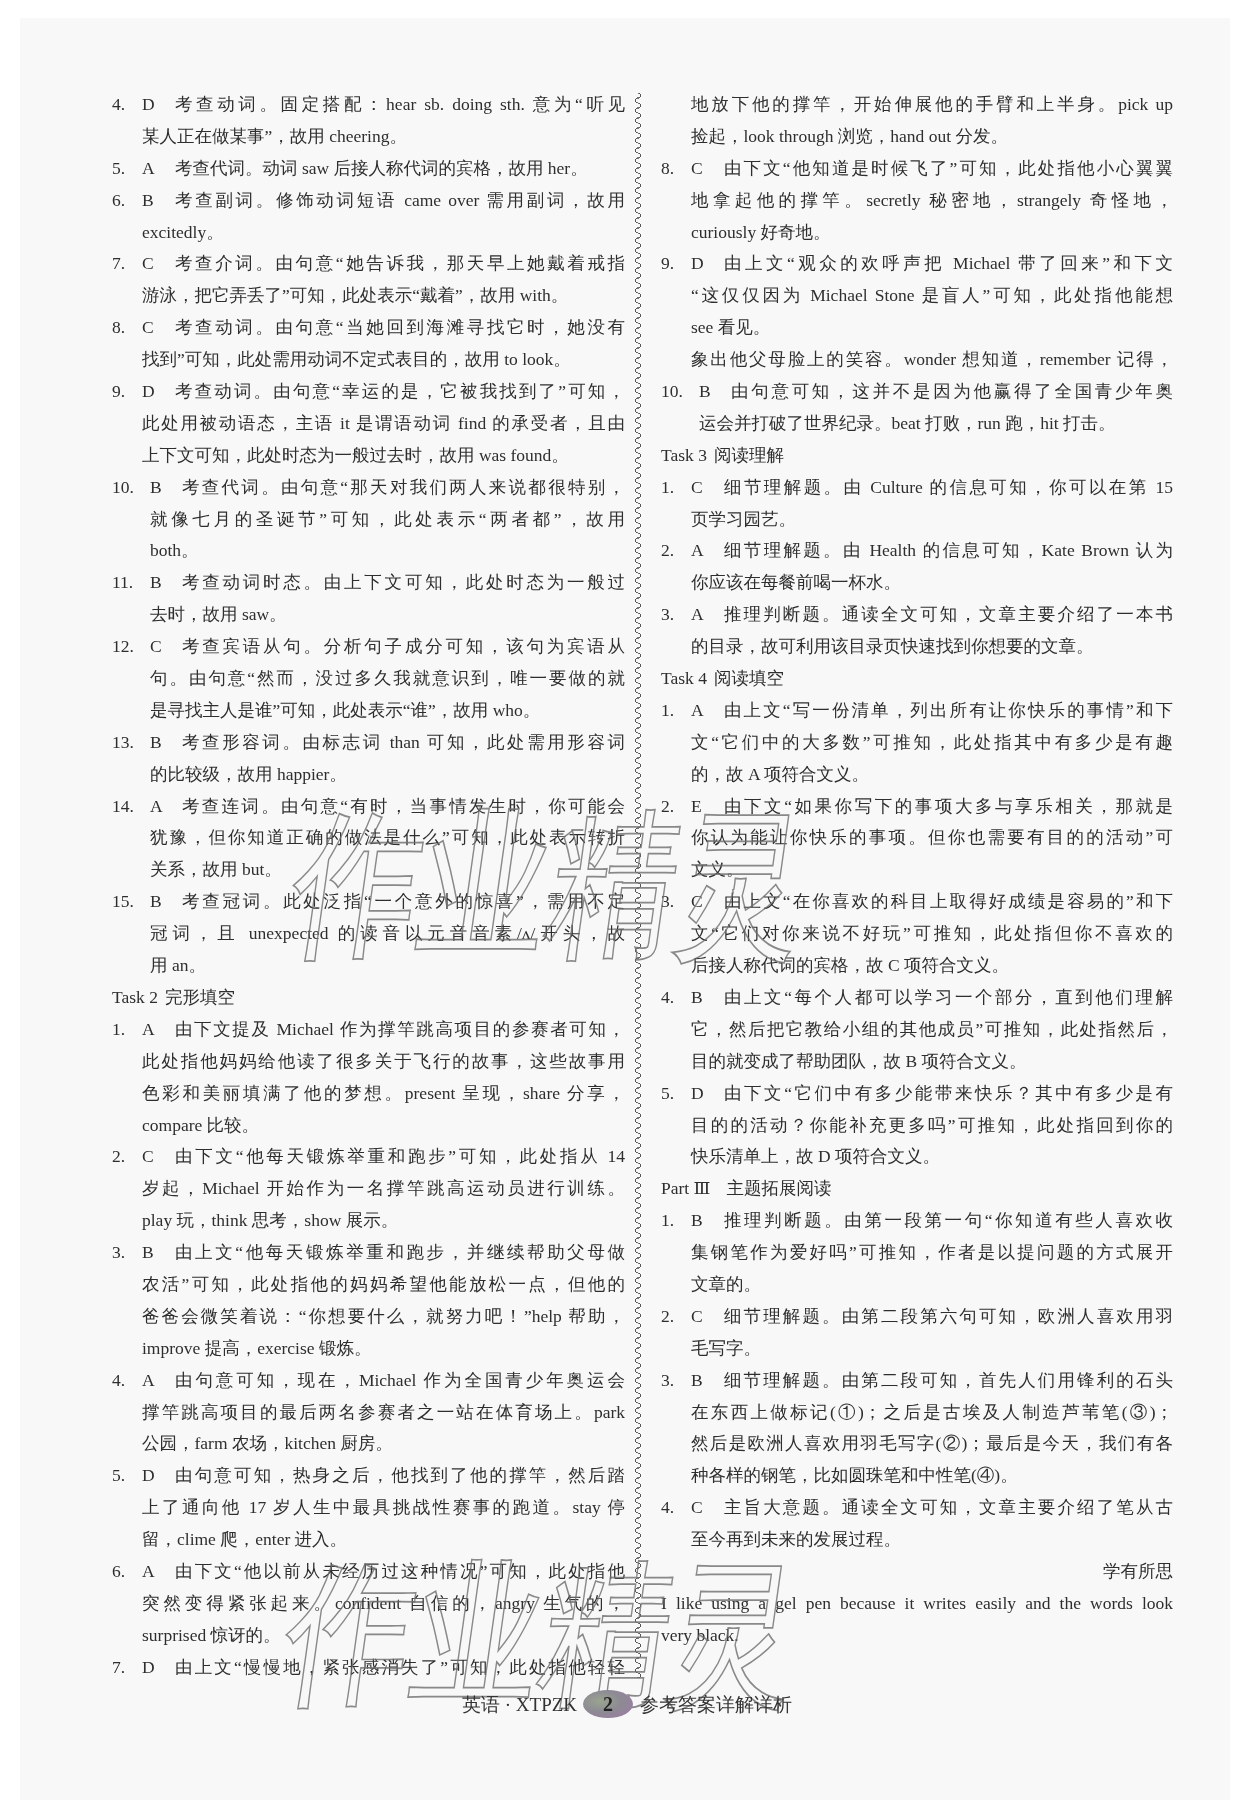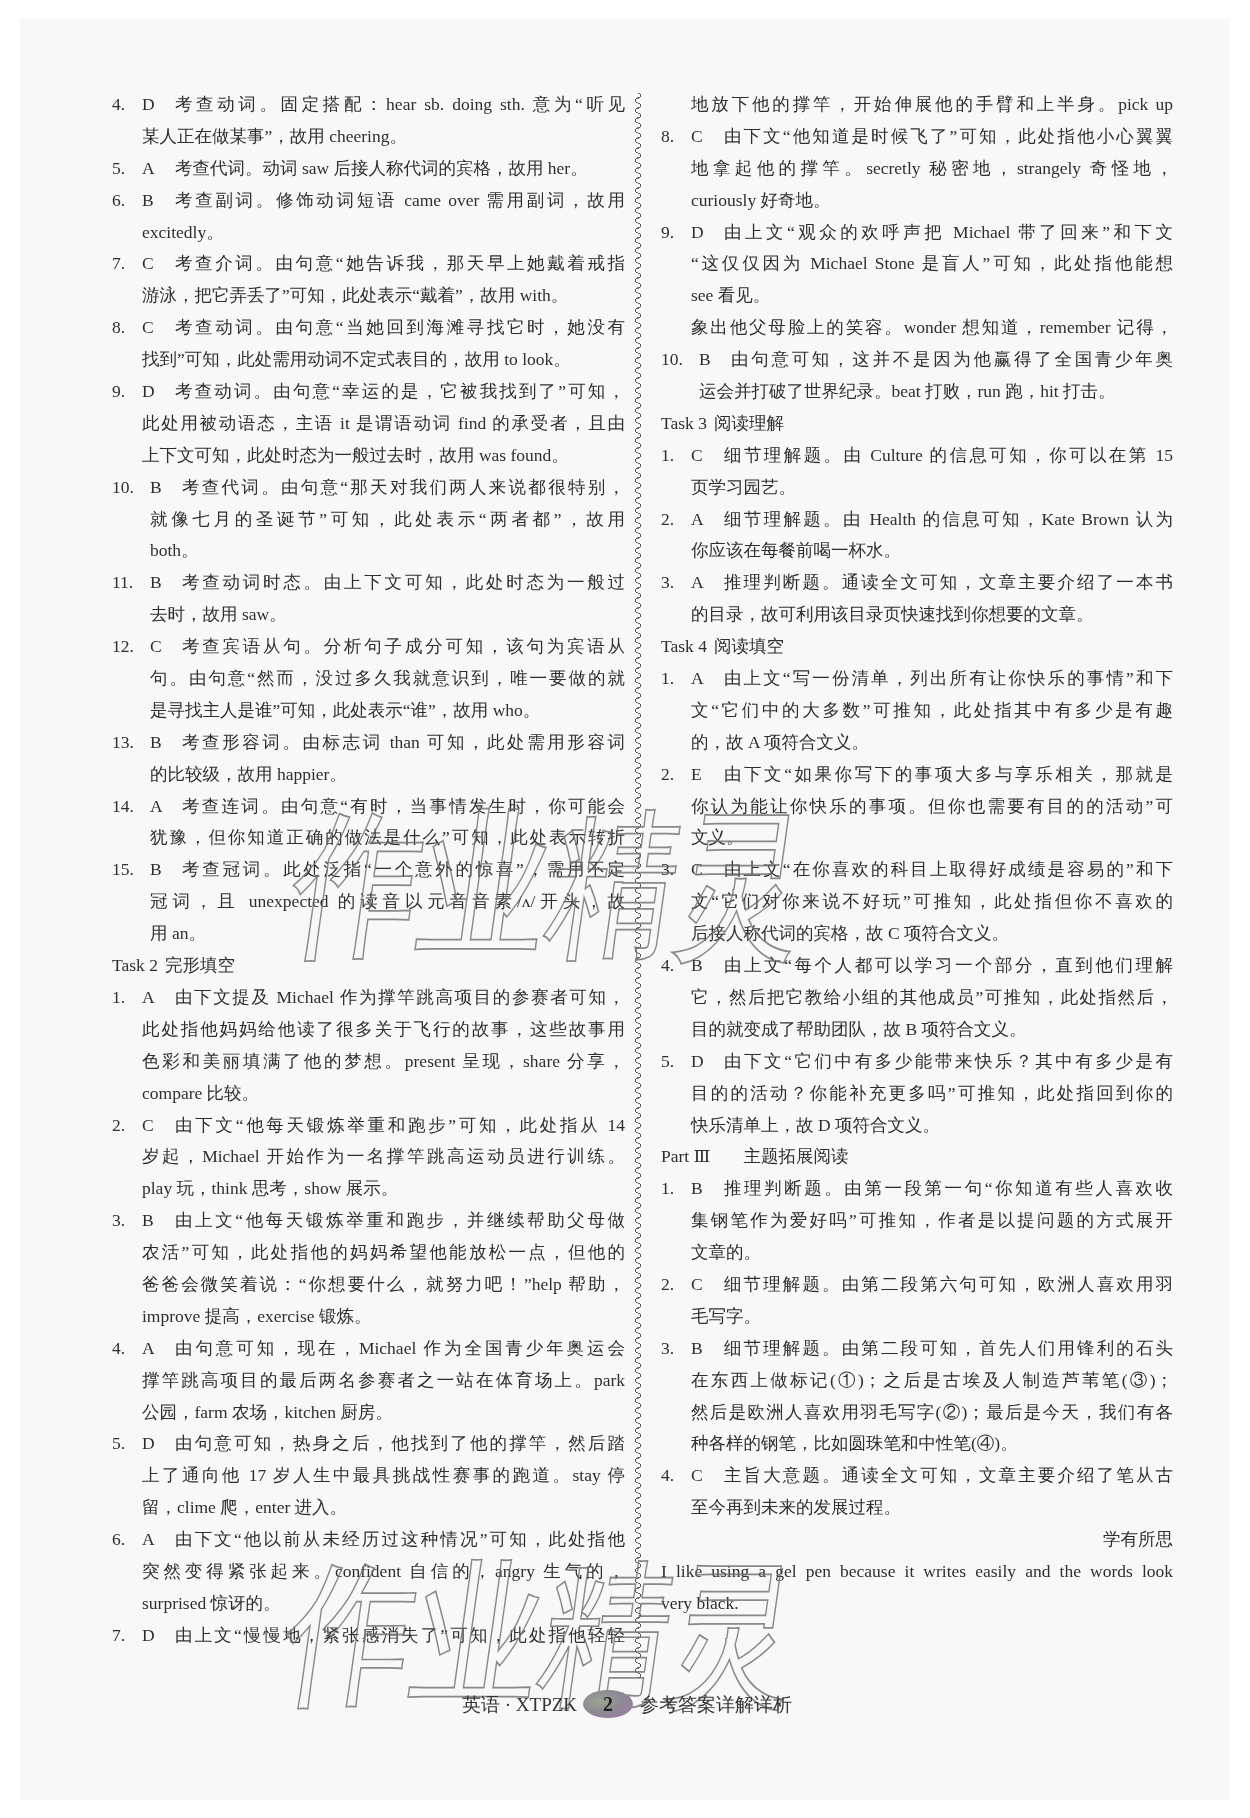--- a/index.html
+++ b/index.html
@@ -23,21 +23,21 @@
   .num { flex: 0 0 30px; }
   .ans { flex: 0 0 33px; }
   .two .num { flex-basis: 38px; }
   .two .ans { flex-basis: 32px; }
   .cont { padding-left: 30px; }
   .two .cont { padding-left: 38px; }
   .para .line { padding-left: 0; }
 
   .heading { font-weight: normal; font-size: 17.5px; }
   .heading .h-label { margin-right: 7px; }
-  .heading.wide .h-label { margin-right: 33px; }
+  .heading.wide .h-label { margin-right: 16px; }
   .subheading { font-weight: normal; justify-content: flex-end; }
 
   
   .divider { position: absolute; left: 634px; top: 93px; width: 8px; height: 1585px; }
   .divider .half-l, .divider .half-r { position: absolute; top: 0; width: 4px; height: 100%; background-repeat: repeat-y; background-size: 4px 10px; }
   .divider .half-l { left: 0;
     background-image: radial-gradient(circle at 100% 75%, transparent 1.9px, #555 2.1px, #555 3px, transparent 3.2px); }
   .divider .half-r { left: 4px;
     background-image: radial-gradient(circle at 0% 25%, transparent 1.9px, #555 2.1px, #555 3px, transparent 3.2px); }
 
@@ -180,20 +180,23 @@
 
   <div class="item two">
     <div class="line j">
         <span class="num">14.</span>
         <span class="ans">A</span>
         <span class="txt">考查连词。由句意“有时，当事情发生时，你可能会</span>
       </div>
     <div class="line cont j">
         <span class="txt">犹豫，但你知道正确的做法是什么”可知，此处表示转折</span>
       </div>
+    <div class="line cont">
+        <span class="txt">关系，故用 but。</span>
+      </div>
   </div>
 
   <div class="item two">
     <div class="line j">
         <span class="num">15.</span>
         <span class="ans">B</span>
         <span class="txt">考查冠词。此处泛指“一个意外的惊喜”，需用不定</span>
       </div>
     <div class="line cont j">
         <span class="txt">冠词，且 unexpected 的读音以元音音素/ʌ/开头，故</span>
@@ -310,20 +313,23 @@
 <div class="divider">
   <div class="half-l"></div>
   <div class="half-r"></div>
 </div>
 
 <div class="col right">
 
   <div class="item">
     <div class="line cont j">
         <span class="txt">地放下他的撑竿，开始伸展他的手臂和上半身。pick up</span>
+      </div>
+    <div class="line cont">
+        <span class="txt">捡起，look through 浏览，hand out 分发。</span>
       </div>
   </div>
 
   <div class="item">
     <div class="line j">
         <span class="num">8.</span>
         <span class="ans">C</span>
         <span class="txt">由下文“他知道是时候飞了”可知，此处指他小心翼翼</span>
       </div>
     <div class="line cont j">

